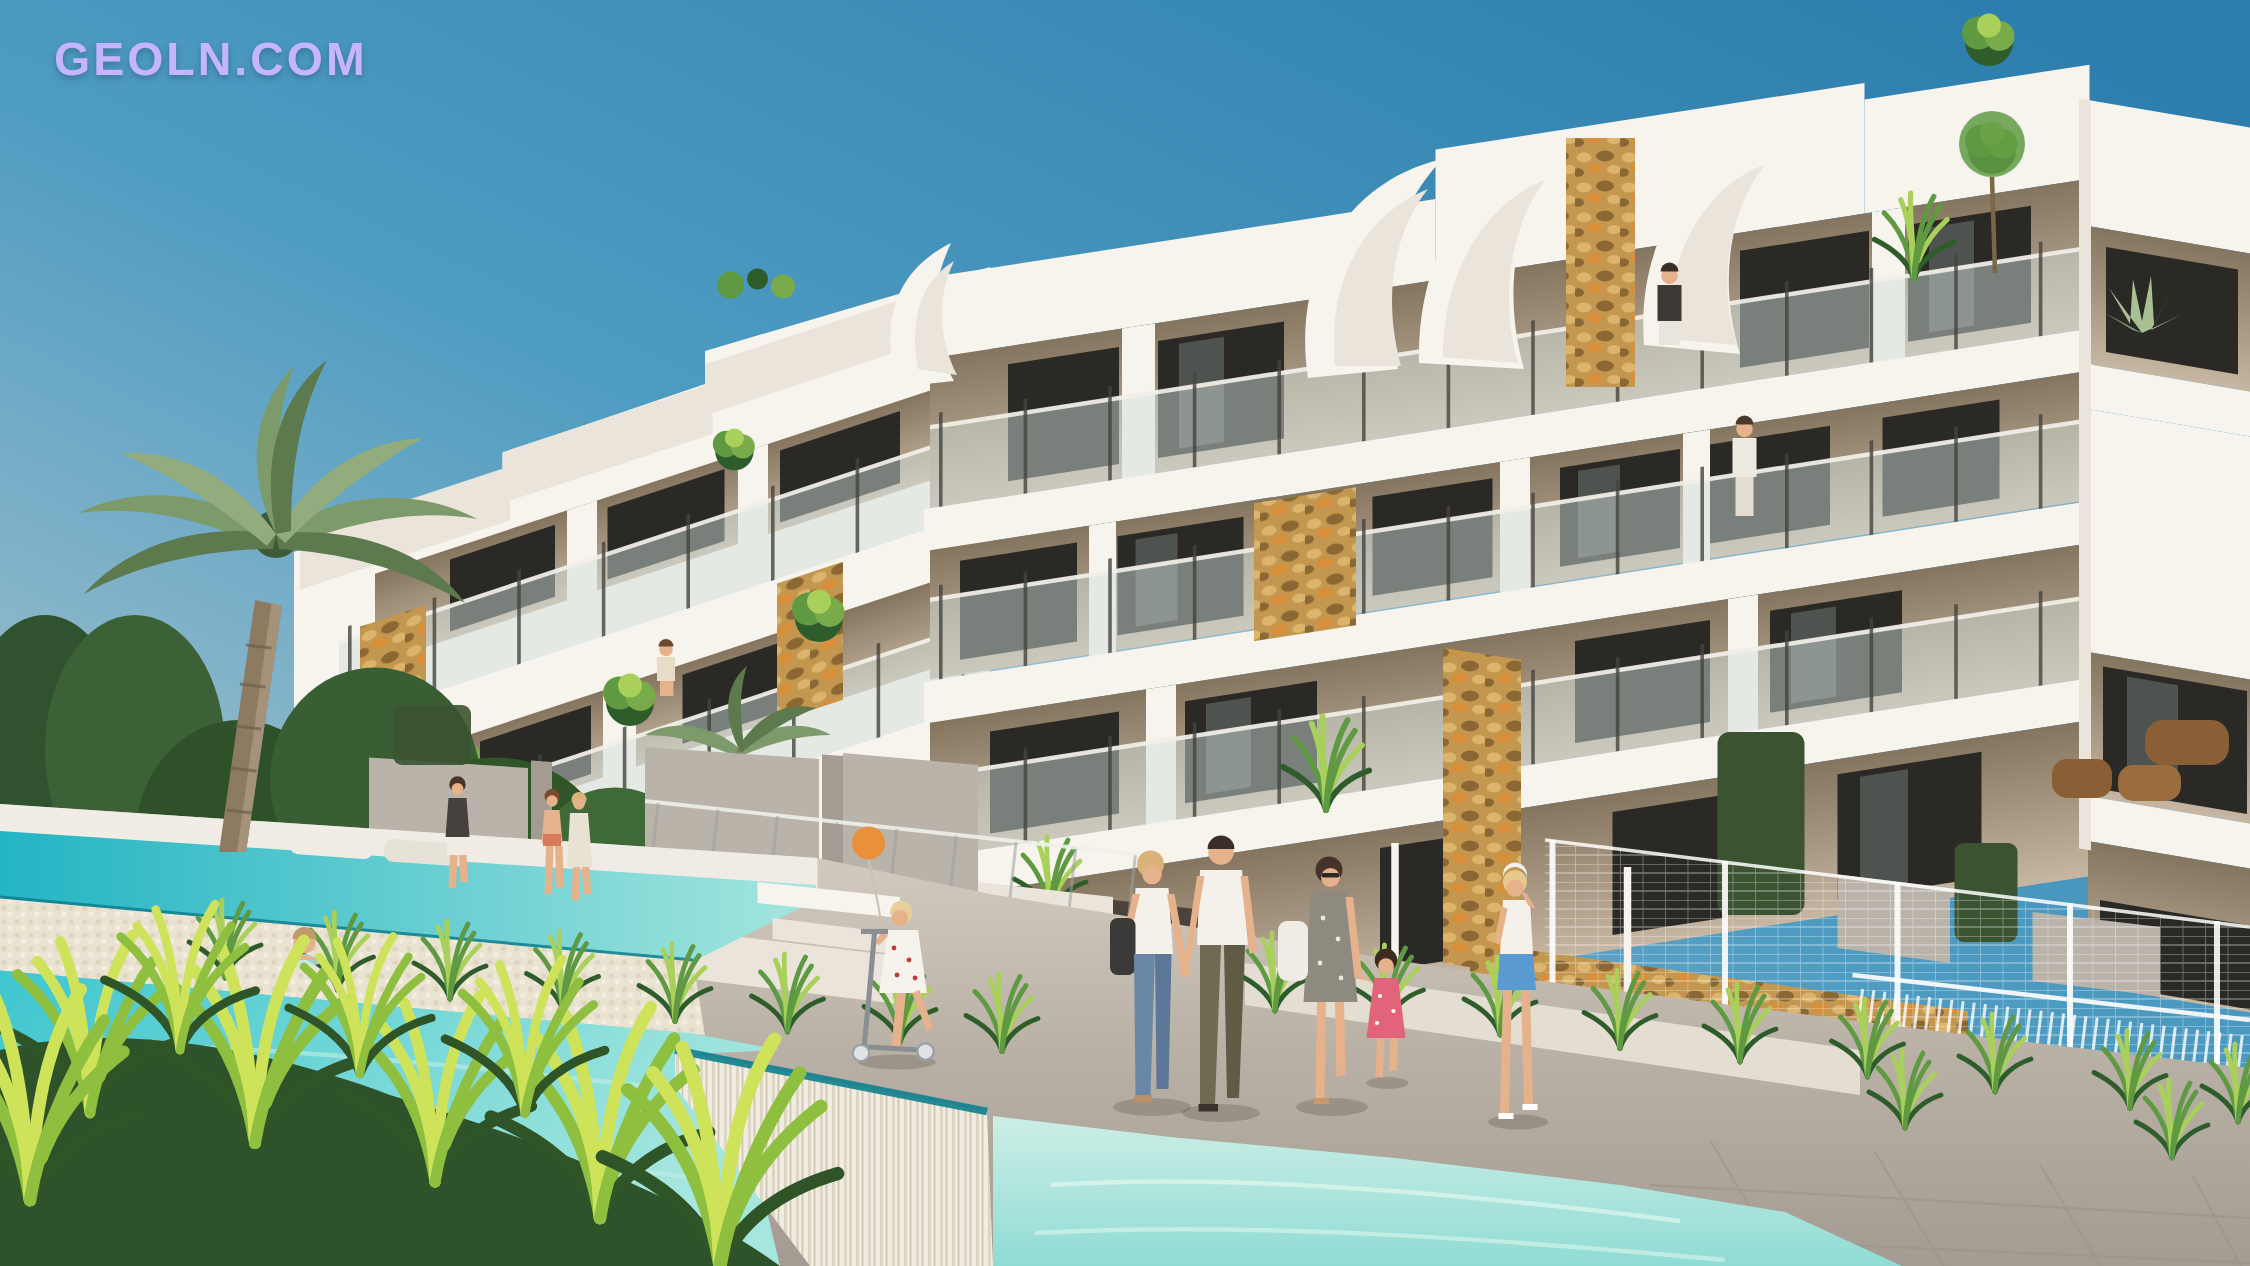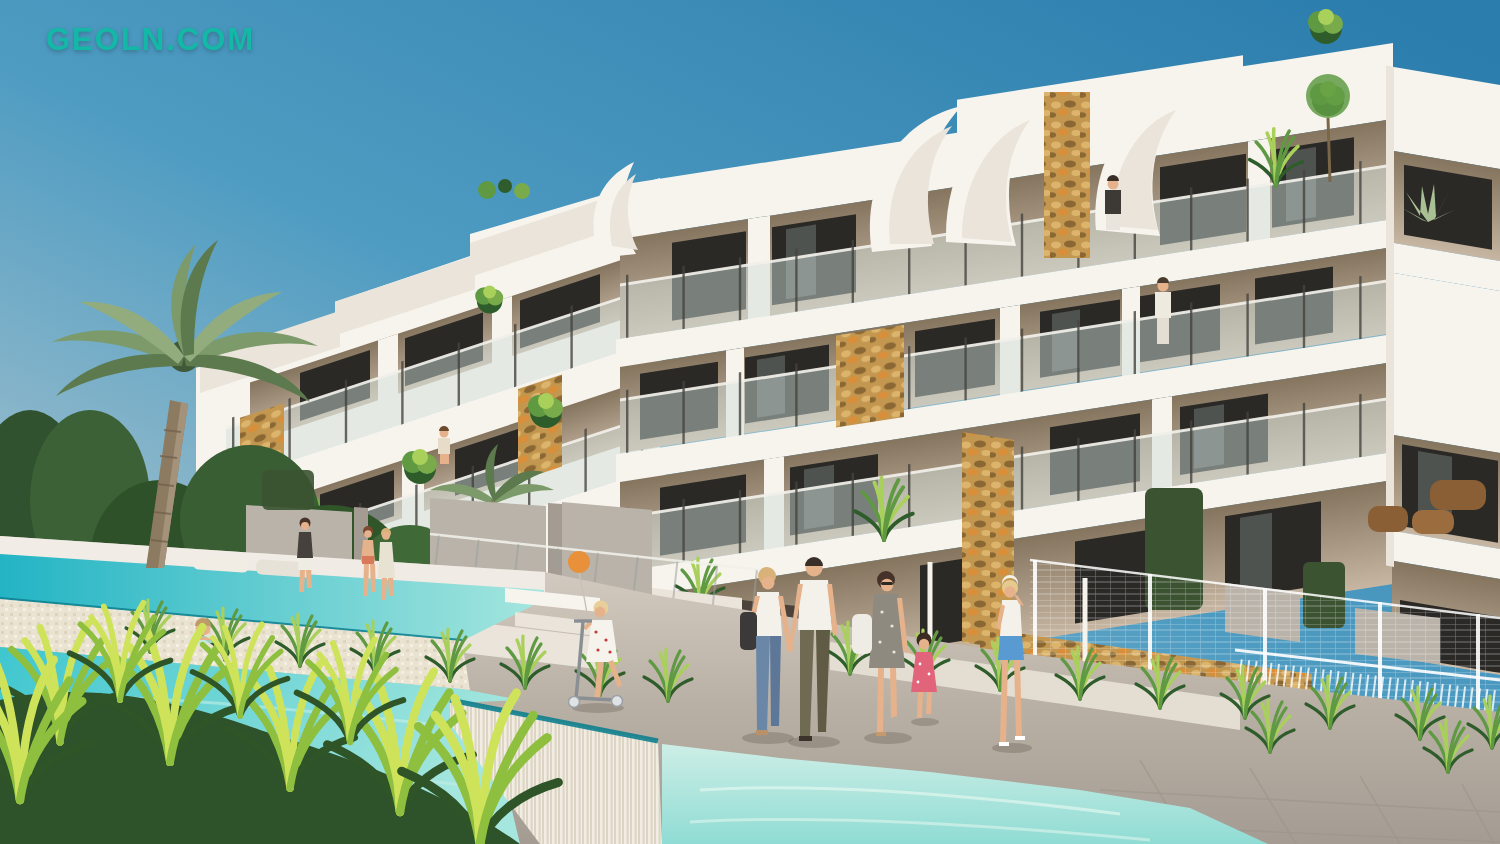--- a/index.html
+++ b/index.html
@@ -1,18 +1,18 @@
 <!DOCTYPE html>
 <html style="--sky_top: #2b7dad; --sky_mid: #4f9cc2; --sky_horizon: #c6d1d2; --white_hi: #f7f4ee; --white_shade: #eae4da; --white_deep: #d7cfc3; --recess_dark: #85755f; --recess_light: #c7b6a2; --window_dark: #2b2926; --glass_tint: #cfdeda; --stone_light: #dcb46c; --stone_mid: #c3974f; --stone_dark: #8a6733; --stone_orange: #d98e3a; --screen_grey: #bab3aa; --screen_dark: #a49c92; --hedge: #3b5331; --leaf_dark: #2f5c2b; --leaf_mid: #5f9a43; --leaf_light: #a9d05a; --leaf_yellow: #cfe35a; --palm_leaf: #7d9a6a; --palm_leaf_dark: #5c7a4e; --palm_trunk: #8d7b61; --water_deep: #23b4c4; --water_main: #3fc6cf; --water_light: #a5e6de; --water_pale: #cdeee6; --pool_edge: #0e7f8e; --mosaic: #eae3d2; --cascade_a: #f2ede2; --cascade_b: #ddd5c4; --path_light: #d8d0c6; --path_mid: #b9b0a5; --path_dark: #a49c93; --skin: #e6b28c; --jeans_blue: #6b87a8; --olive_pants: #6f6b52; --dress_pink: #e2647a; --shorts_blue: #5a9ad2; --balloon_orange: #e8913a;"><head>
 <meta charset="utf-8">
 <style>
   html,body{margin:0;padding:0;background:#222;}
   .stage{position:relative;width:1500px;height:844px;overflow:hidden;font-family:"Liberation Sans",sans-serif;}
   .stage svg{position:absolute;inset:0;display:block;}
-  .watermark{position:absolute;left:46px;top:22px;color:#14b8a6;font-size:31px;font-weight:700;
+  .watermark{position:absolute;left:36px;top:22px;color:#c4b5fd;font-size:31px;font-weight:700;
     letter-spacing:2px;text-shadow:0 2px 4px rgba(40,70,90,.45);}
   
   .w{fill:var(--white_hi)} .ws{fill:var(--white_shade)}
   .rec{fill:url(#recG)} .win{fill:var(--window_dark)} .wref{fill:#6d7672;opacity:.55}
   .glz{fill:var(--glass_tint);opacity:.48}
   .rail{stroke:#f2efe9;stroke-width:3;fill:none;opacity:.9}
   .posts{stroke:#45443f;stroke-width:72;fill:none;stroke-dasharray:2.4 54;opacity:.8}
   .stn{fill:url(#stnP)} .scr{fill:var(--screen_grey)} .scr2{fill:var(--screen_dark)}
   .hdg{fill:var(--hedge)}
   .gA{stroke:var(--leaf_mid)} .gB{stroke:var(--leaf_light)} .gC{stroke:var(--leaf_dark)}

